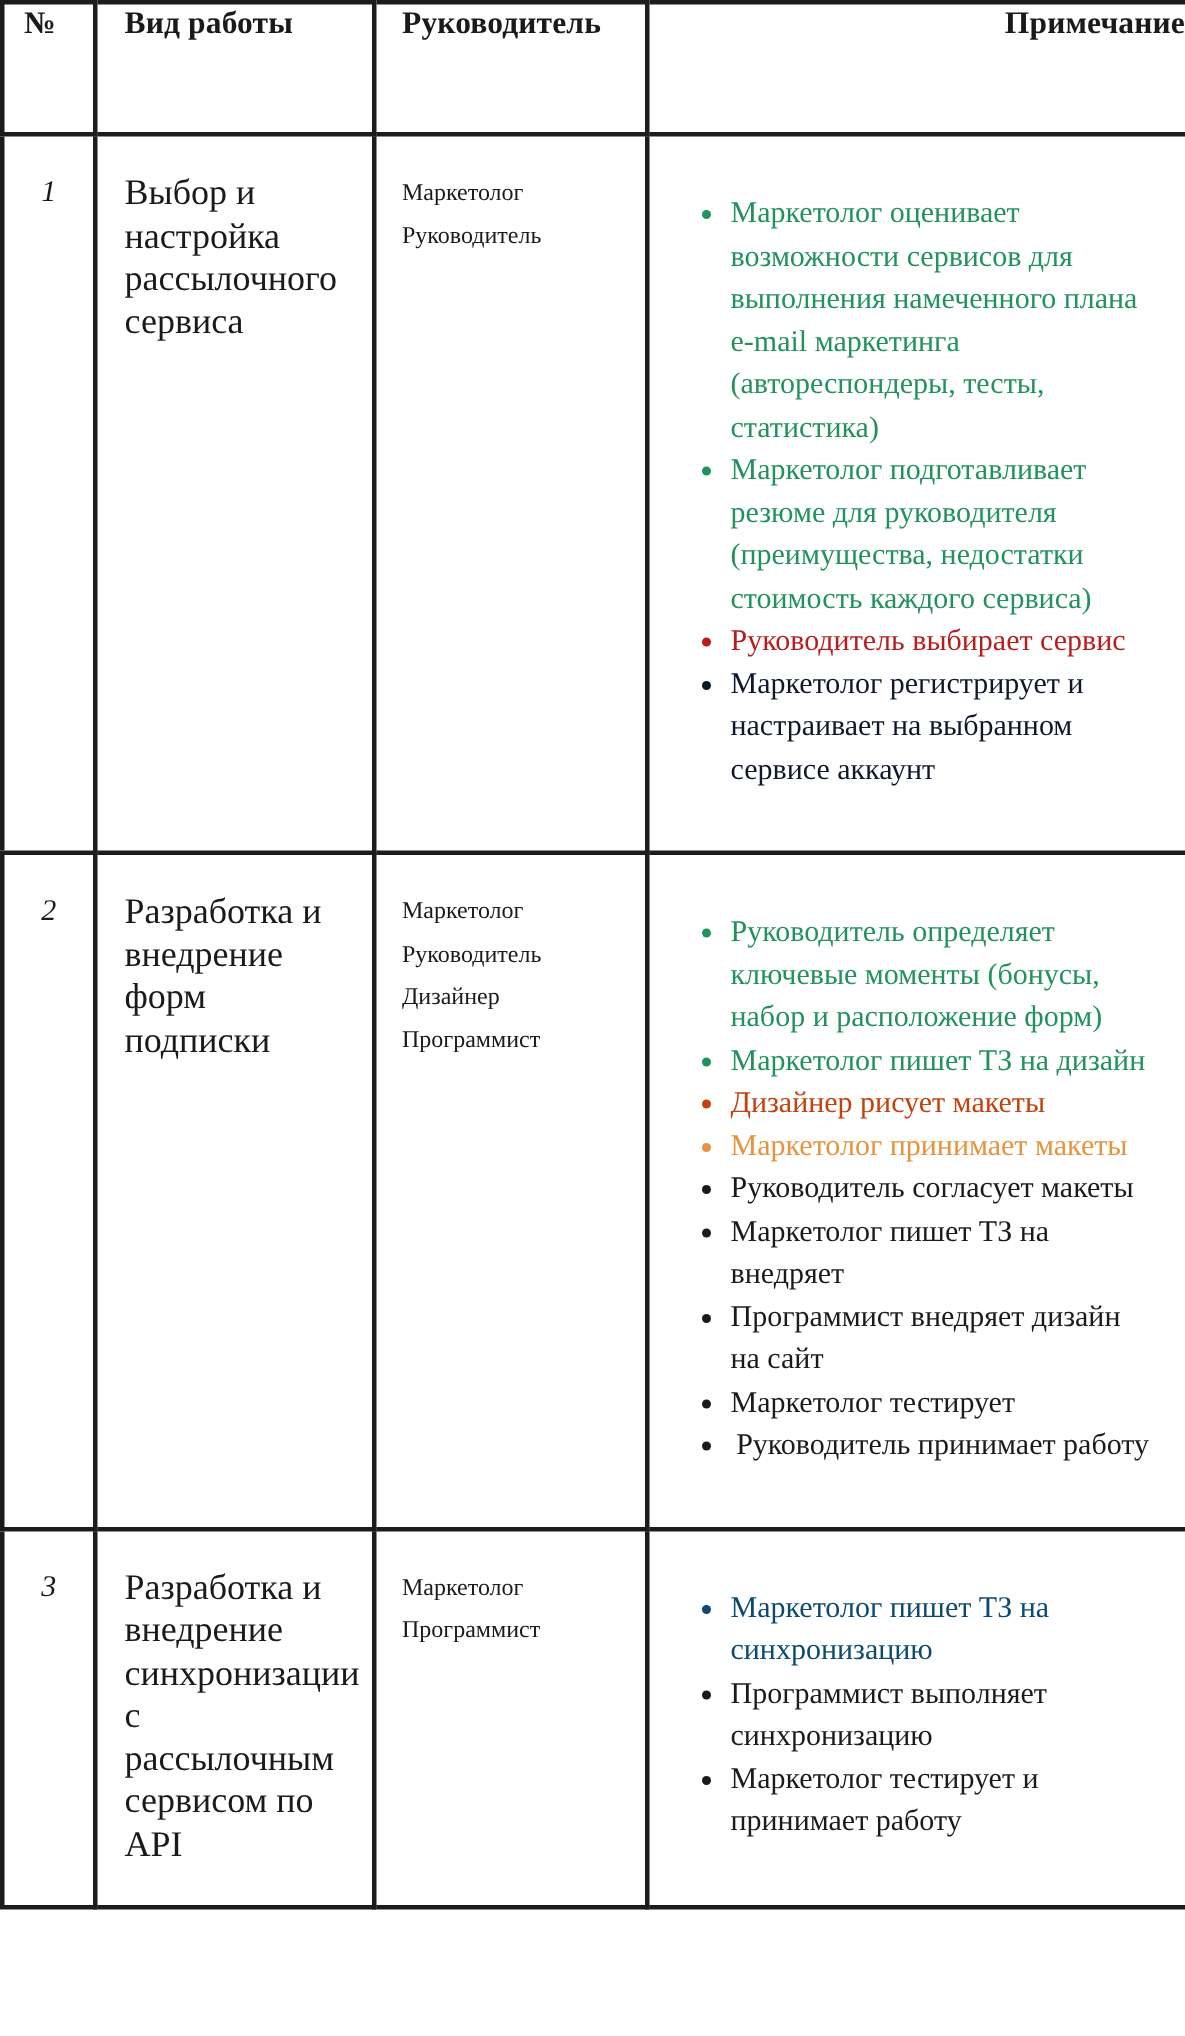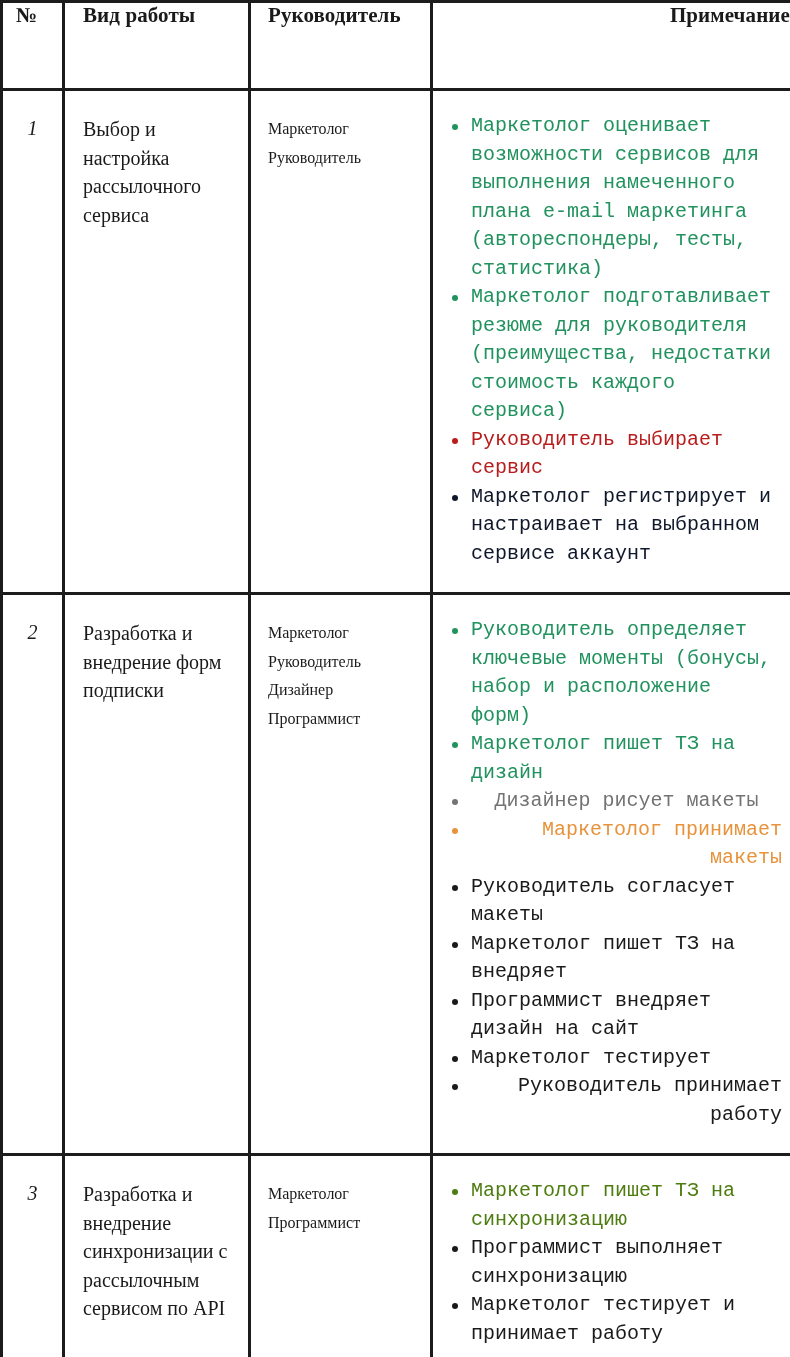--- a/index.html
+++ b/index.html
@@ -70,39 +70,38 @@
   
   td.cell-num {
     padding: 25px 0 0 0;
     text-align: center;
     font-style: italic;
     font-size: 20px;
     line-height: 24px;
   }
   td.cell-work {
     padding: 24px 10px 26px 18px;
-    font-size: 20px;
+    font-size: 24px;
     line-height: 28.5px;
   }
   td.cell-who {
     padding: 24px 8px 26px 17px;
     font-size: 16px;
     line-height: 28.5px;
   }
   td.cell-note {
     padding: 21px 8px 24px 14px;
     font-size: 20px;
     line-height: 28.5px;
   }
 
   ul.note-list {
-    margin: 0;
+    margin: 16px;
     padding: 0;
     list-style: none;
-    font-family: Liberation Mono, monospace;
   }
   ul.note-list li {
     position: relative;
     padding-left: 24px;
     margin: 0 0 0 0;
     font-size: 20px;
     line-height: 28.5px;
   }
   ul.note-list li::before {
     content: "";
@@ -155,38 +154,38 @@
           <td class="cell-num">2</td>
           <td class="cell-work">Разработка и внедрение форм подписки</td>
           <td class="cell-who" style="white-space: pre-line;">Маркетолог
 Руководитель
 Дизайнер
 Программист</td>
           <td class="cell-note">
             <ul class="note-list">
               <li style="color: rgb(33, 146, 94);">Руководитель определяет ключевые моменты (бонусы, набор и расположение форм)</li>
               <li style="color: rgb(33, 146, 94);">Маркетолог пишет ТЗ на дизайн</li>
-              <li style="color: #737373; text-align: center;">Дизайнер рисует макеты</li>
-              <li style="color: rgb(232, 147, 60); text-align: right;">Маркетолог принимает макеты</li>
+              <li style="color: #c2410c;">Дизайнер рисует макеты</li>
+              <li style="color: rgb(232, 147, 60);">Маркетолог принимает макеты</li>
               <li style="color: rgb(26, 26, 26);">Руководитель согласует макеты</li>
               <li style="color: rgb(26, 26, 26);">Маркетолог пишет ТЗ на внедряет</li>
               <li style="color: rgb(26, 26, 26);">Программист внедряет дизайн на сайт</li>
               <li style="color: rgb(26, 26, 26);">Маркетолог тестирует</li>
               <li style="color: rgb(26, 26, 26); text-align: right;">Руководитель принимает работу</li>
             </ul>
           </td>
         </tr>
         <tr class="row-last">
           <td class="cell-num">3</td>
           <td class="cell-work">Разработка и внедрение синхронизации с рассылочным сервисом по API</td>
           <td class="cell-who" style="white-space: pre-line;">Маркетолог
 Программист</td>
           <td class="cell-note">
             <ul class="note-list">
-              <li style="color: #4d7c0f;">Маркетолог пишет ТЗ на синхронизацию</li>
+              <li style="color: #0c4a6e;">Маркетолог пишет ТЗ на синхронизацию</li>
               <li style="color: rgb(26, 26, 26);">Программист выполняет синхронизацию</li>
               <li style="color: rgb(26, 26, 26);">Маркетолог тестирует и принимает работу</li>
             </ul>
           </td>
         </tr>
       </tbody>
   </table>
 </div>
 
 </body></html>

